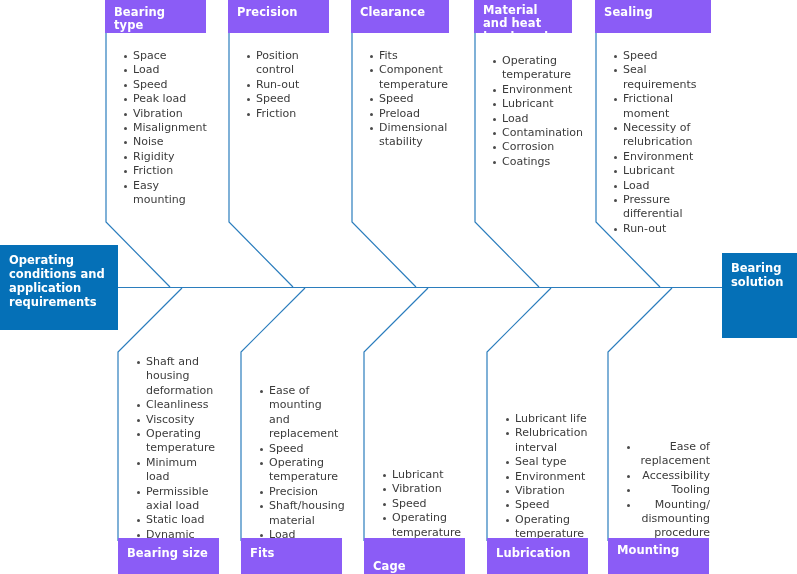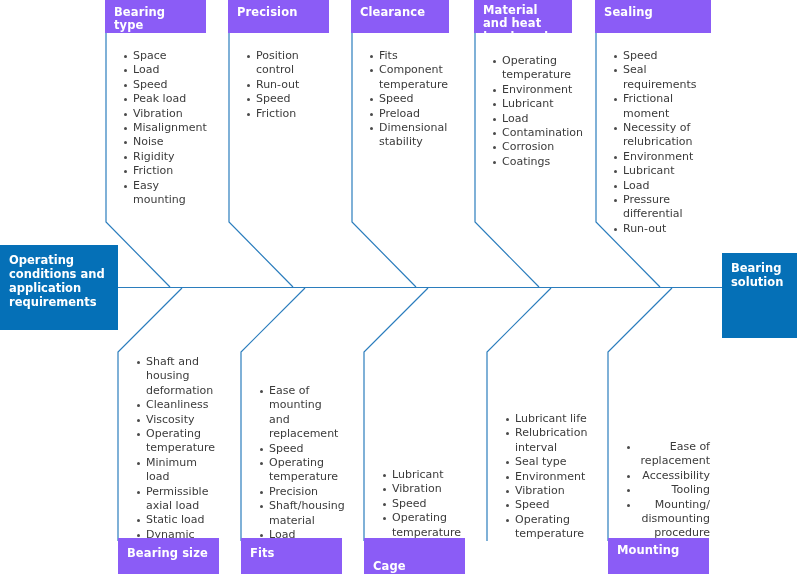--- a/index.html
+++ b/index.html
@@ -207,17 +207,20 @@
 
   <div class="hdr" style="left:118px;top:538px;width:101px;height:36px;padding-top:9px;">
     <span>Bearing size</span>
   </div>
   <div class="hdr" style="left:241px;top:538px;width:101px;height:36px;padding-top:9px;">
     <span>Fits</span>
   </div>
   <div class="hdr" style="left:364px;top:538px;width:101px;height:36px;padding-top:22px;">
     <span>Cage</span>
   </div>
+  <div class="hdr" style="left:487px;top:538px;width:101px;height:36px;padding-top:9px;">
+    <span>Lubrication</span>
+  </div>
   <div class="hdr" style="left:608px;top:538px;width:101px;height:36px;">
     <span>Mounting</span>
   </div>
 
 </div>
 
 </body></html>

